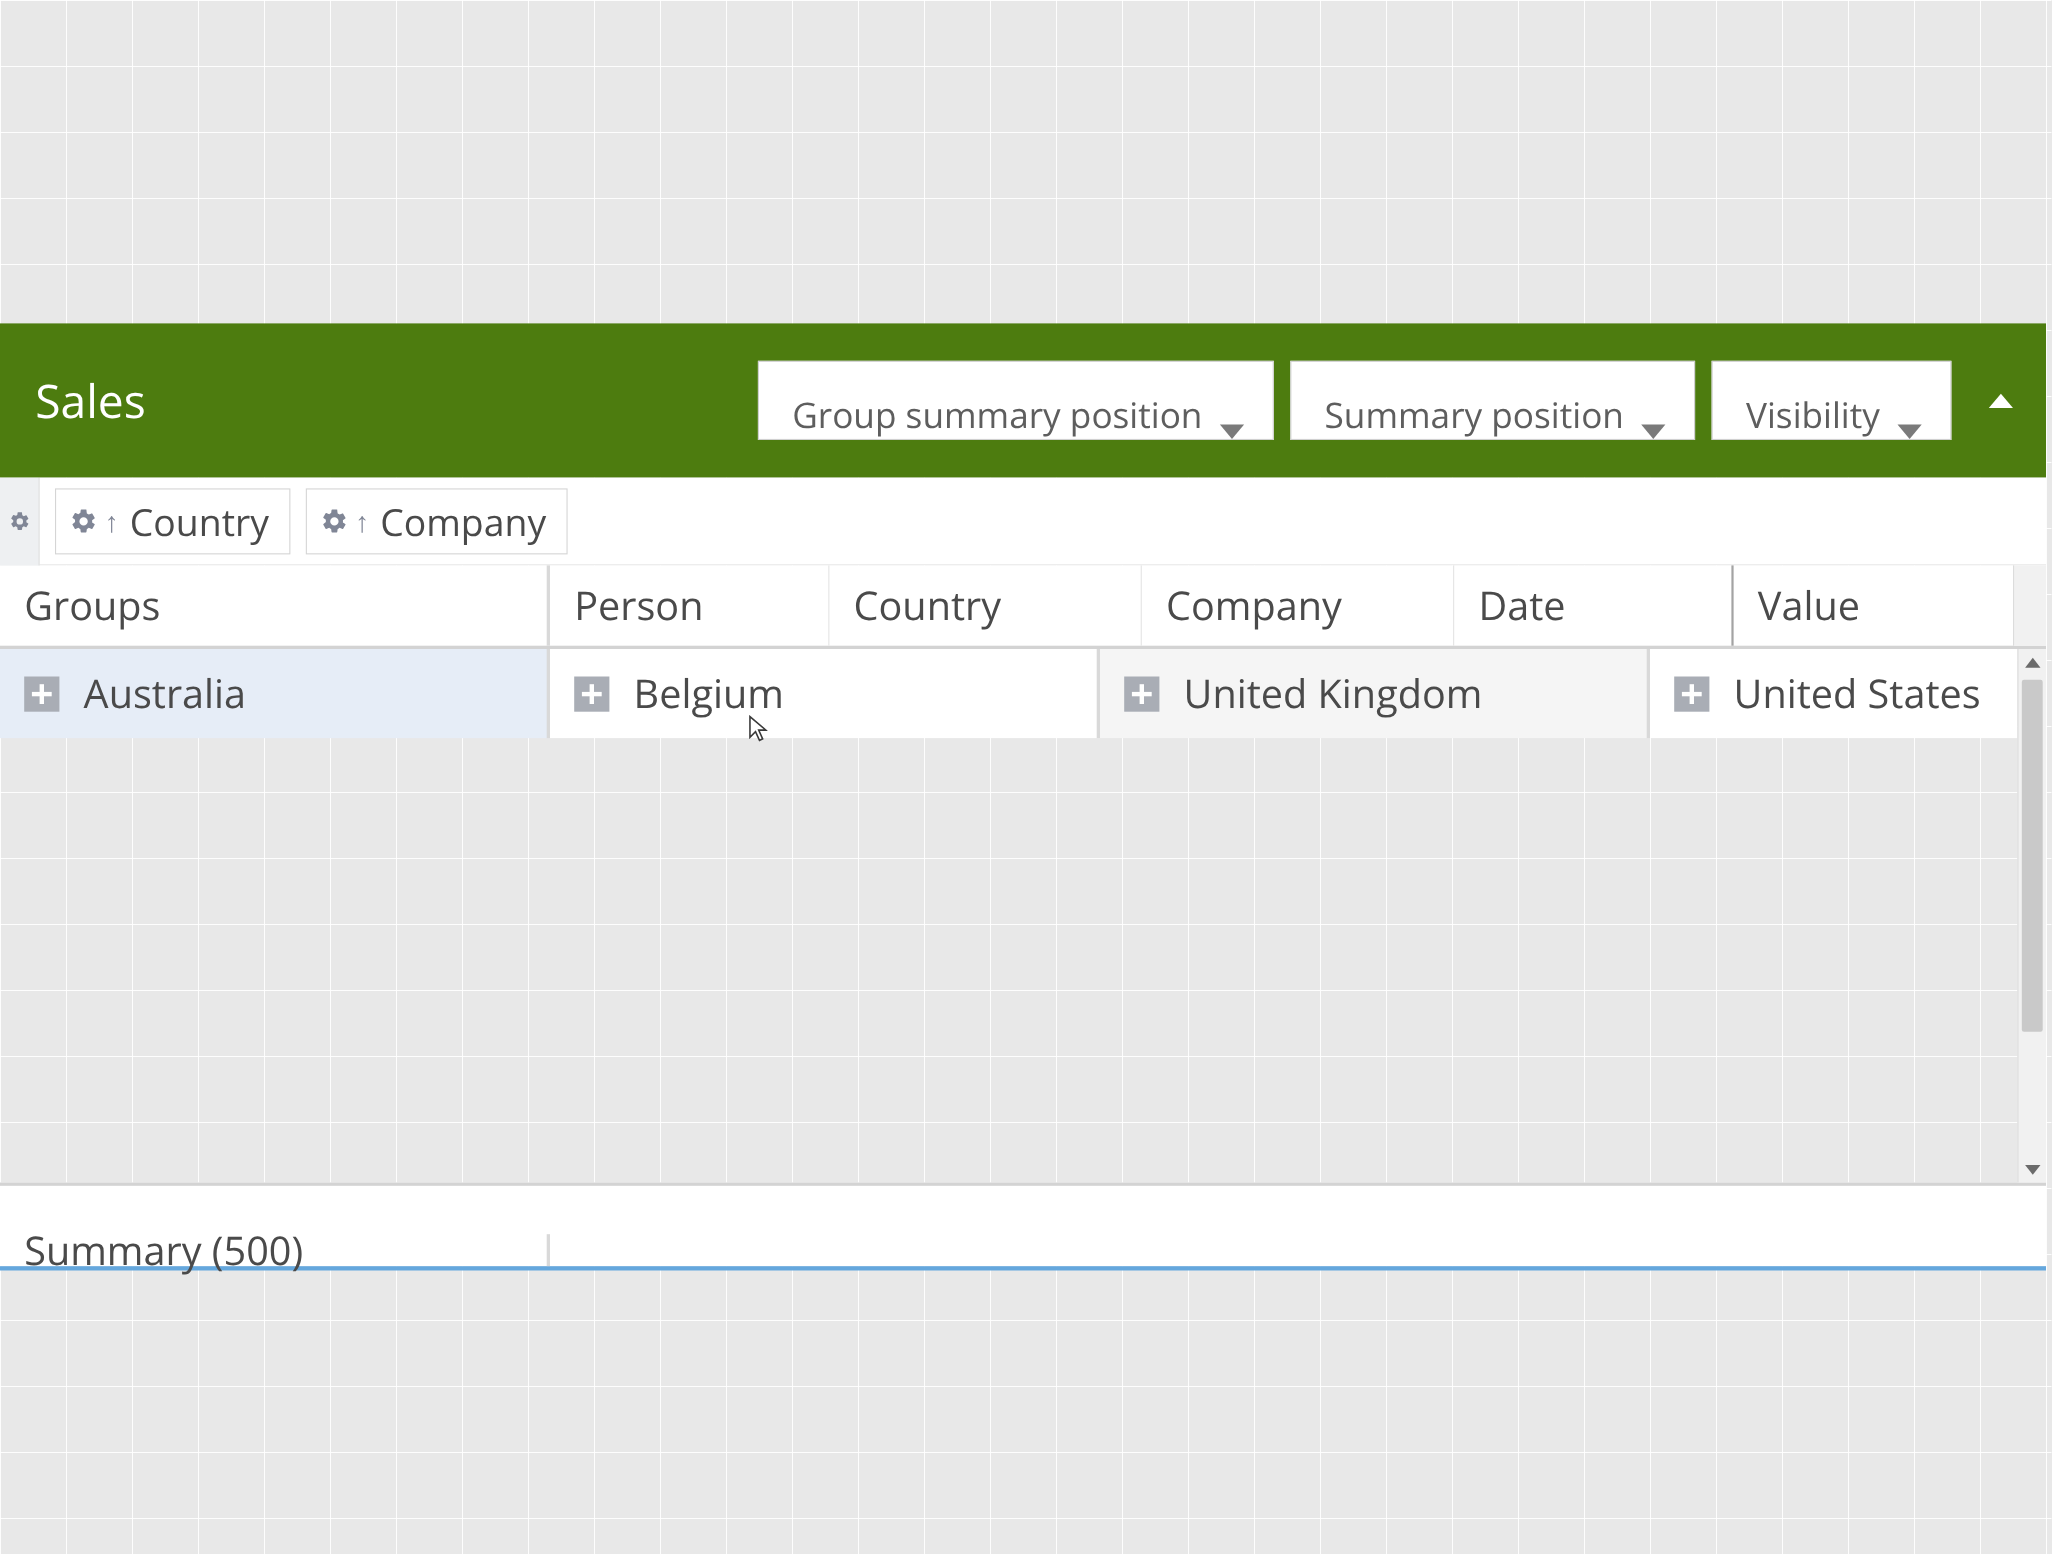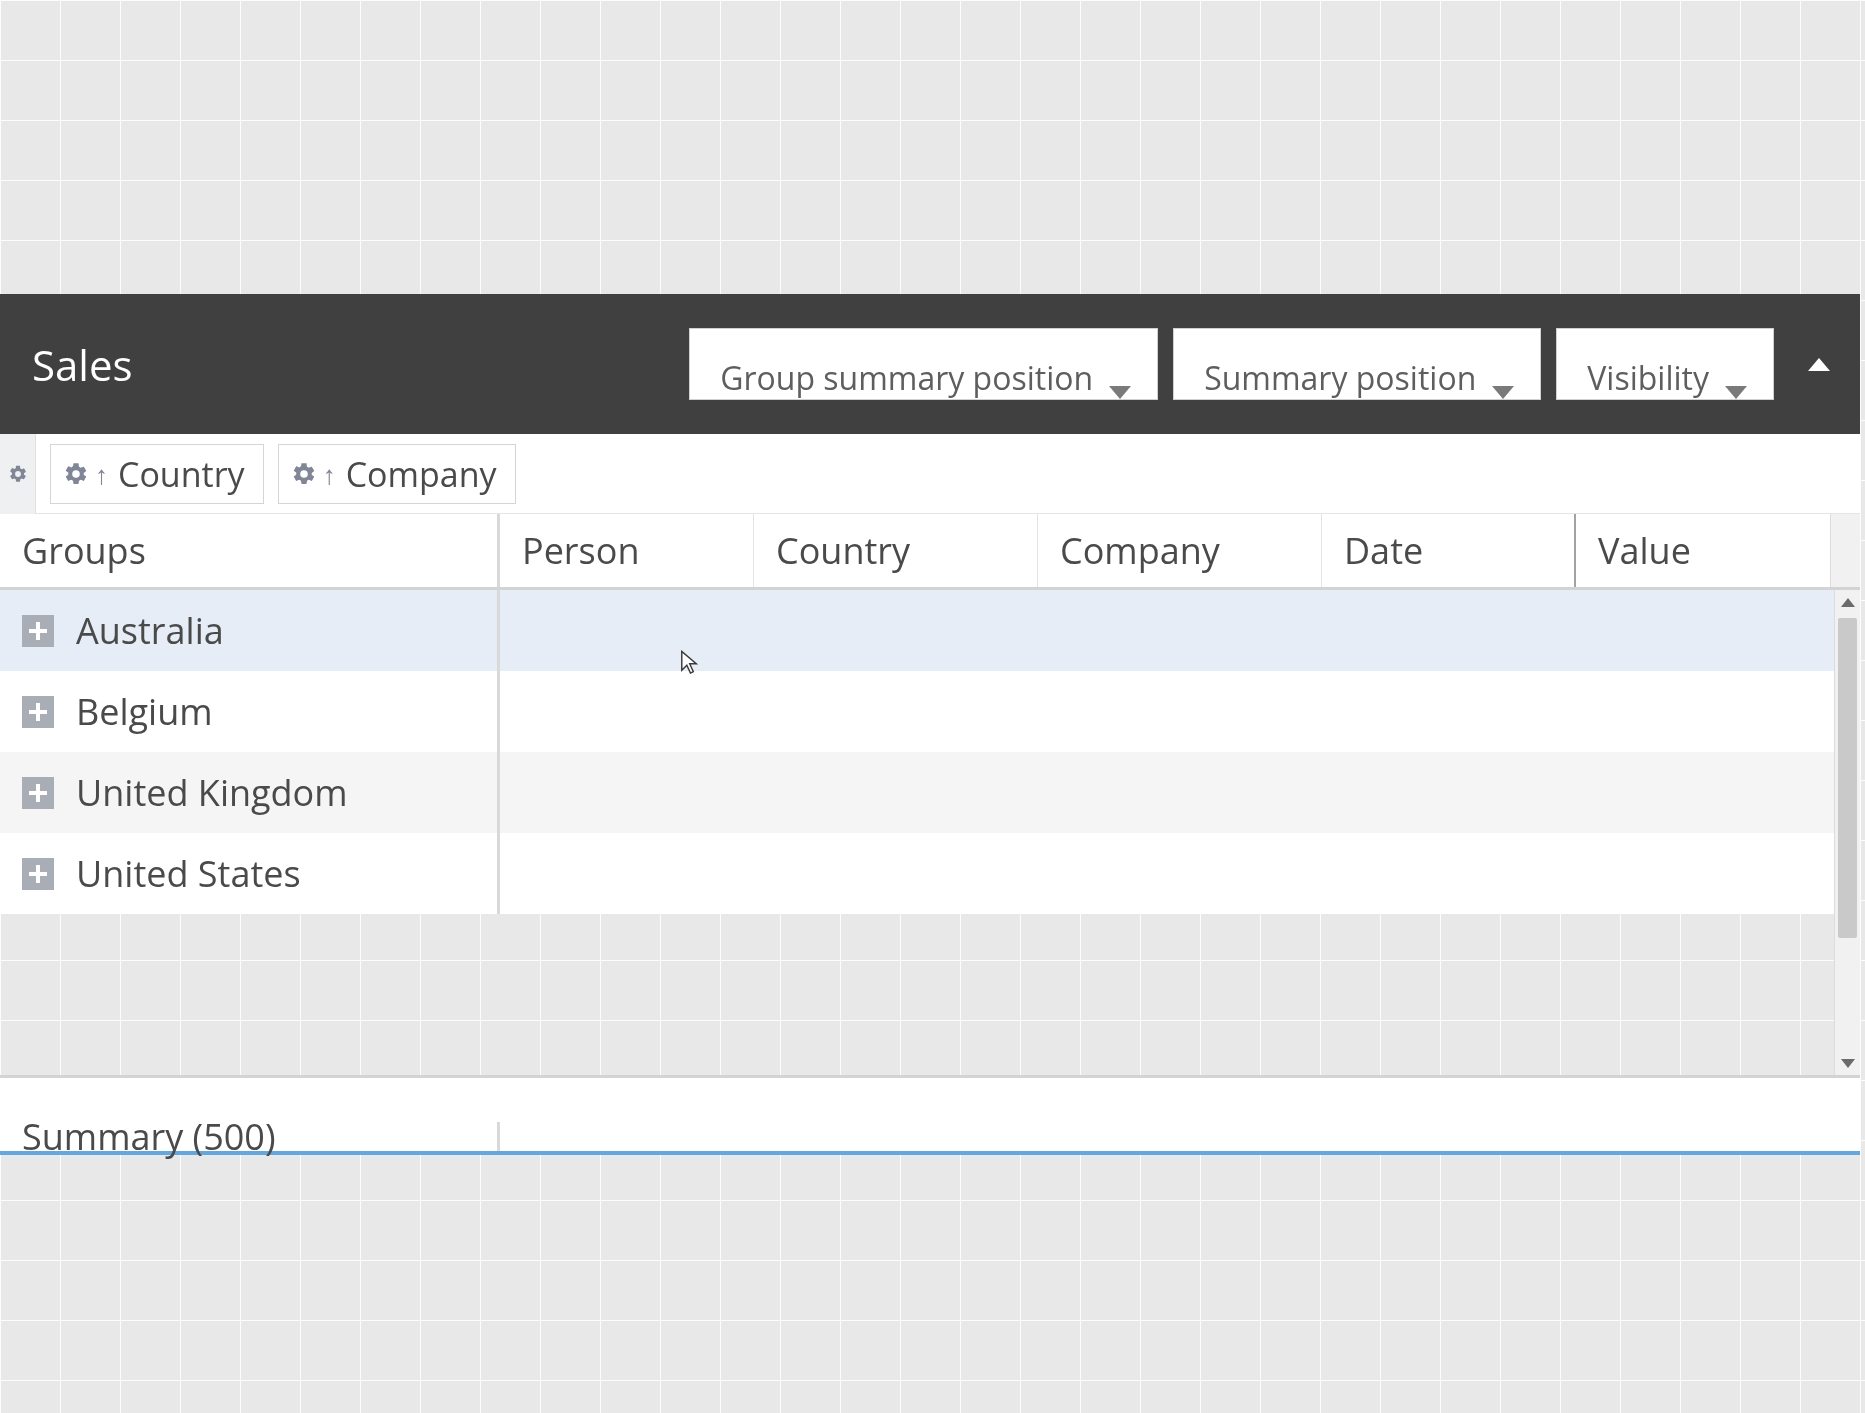--- a/index.html
+++ b/index.html
@@ -24,21 +24,21 @@
     position: absolute;
     left: 0;
     top: 294px;
     width: 1860px;
     border-bottom: 4px solid #64a7dd;
   }
 
   
   .panel-header {
     height: 140px;
-    background: #404040;
+    background: #4d7c0f;
     display: flex;
     align-items: center;
     padding: 0 30px 0 32px;
     gap: 16px;
     position: relative;
   }
   .panel-title {
     color: #fff;
     font-size: 42px;
     font-weight: 400;
@@ -143,21 +143,21 @@
 
   
   .grid-body {
     display: flex;
     height: 485px;
     position: relative;
   }
   .rows-area {
     flex: 1;
     display: flex;
-    flex-direction: column;
+    flex-direction: row;
     overflow: hidden;
   }
   .group-row {
     display: flex;
     height: 81px;
     align-items: stretch;
   }
   .group-row:nth-child(odd)  { background: #f5f5f5; }
   .group-row:nth-child(even) { background: #ffffff; }
   .group-row.selected { background: #e6edf7 !important; }

